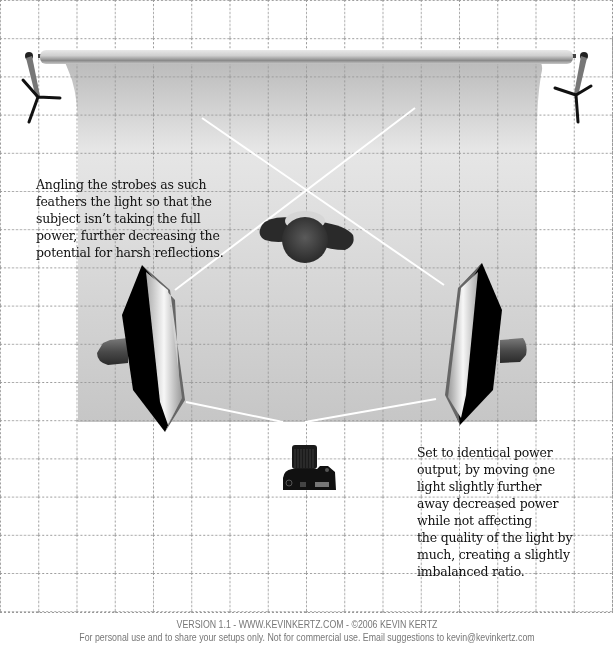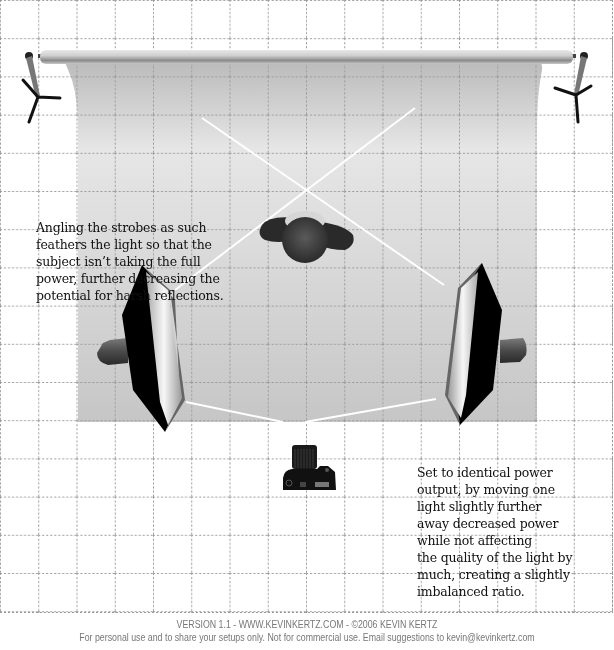--- a/index.html
+++ b/index.html
@@ -7,22 +7,22 @@
   #stage { position: absolute; left: 0; top: 0; width: 614px; height: 650px; }
   .caption {
     position: absolute;
     font-family: "DejaVu Serif", serif;
     font-size: 12.5px;
     line-height: 17px;
     color: #111;
     white-space: pre;
     letter-spacing: -0.2px;
   }
-  #caption-left { left: 36px; top: 176px; margin-top: 43px; }
-  #caption-right { left: 417px; top: 464px; }
+  #caption-left { left: 36px; top: 176px; }
+  #caption-right { left: 417px; top: 444px; }
   .footer {
     position: absolute; left: 0; width: 614px; text-align: center;
     font-family: "Liberation Sans", sans-serif; color: #777; font-size: 10px;
     transform: scaleX(0.88); transform-origin: center;
   }
   #footer-line1 { top: 619px; }
   #footer-line2 { top: 632px; }
 </style>
 </head>
 <body>

